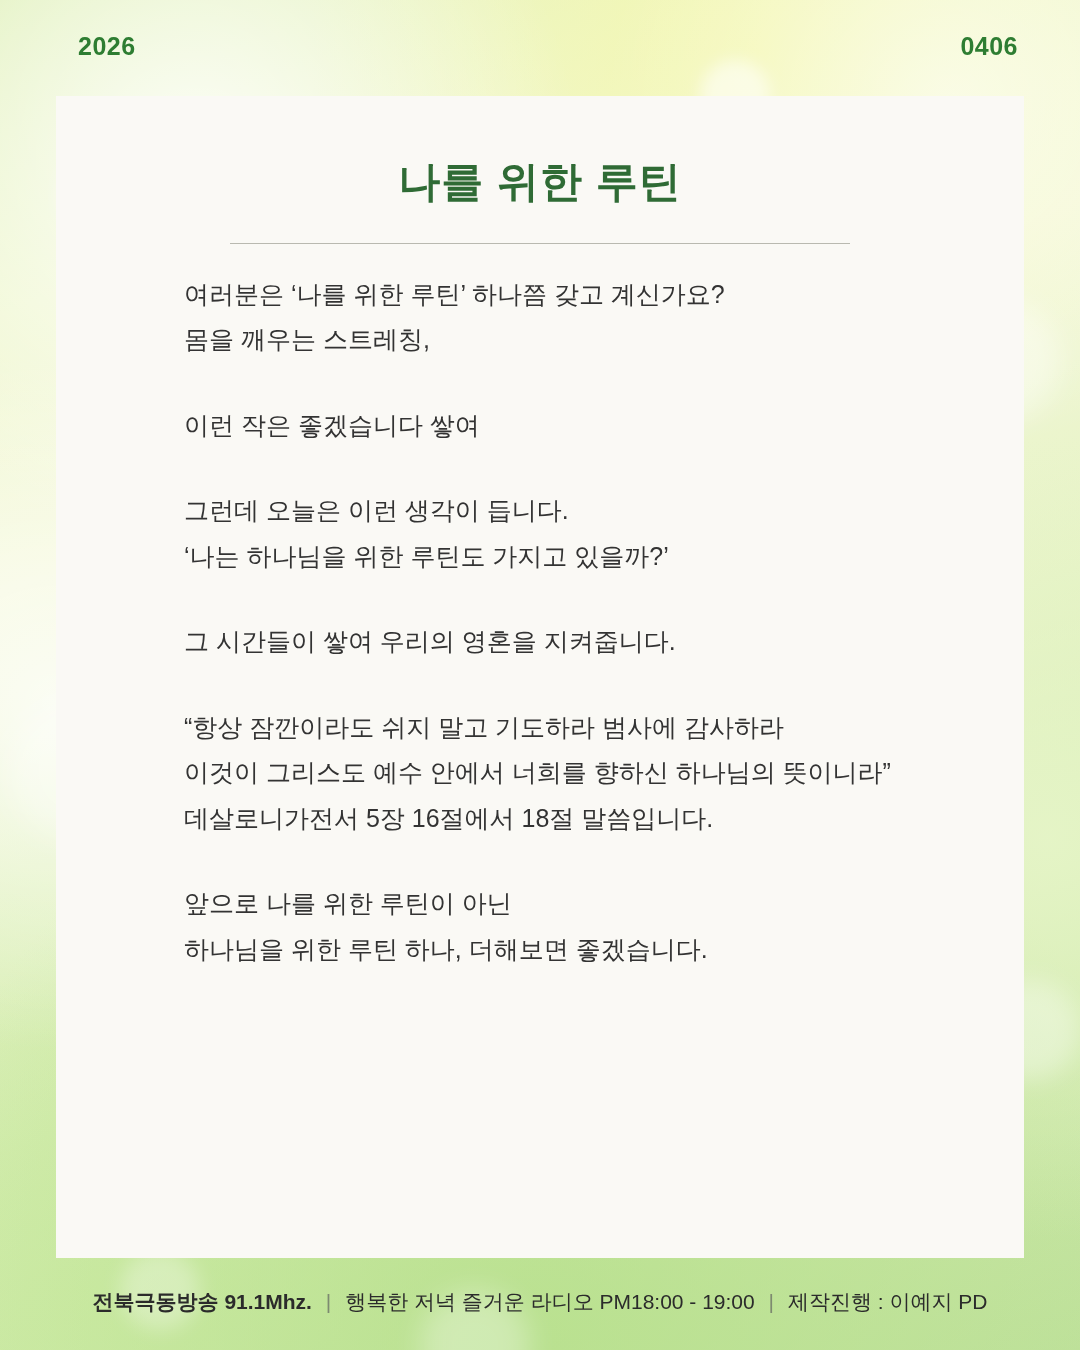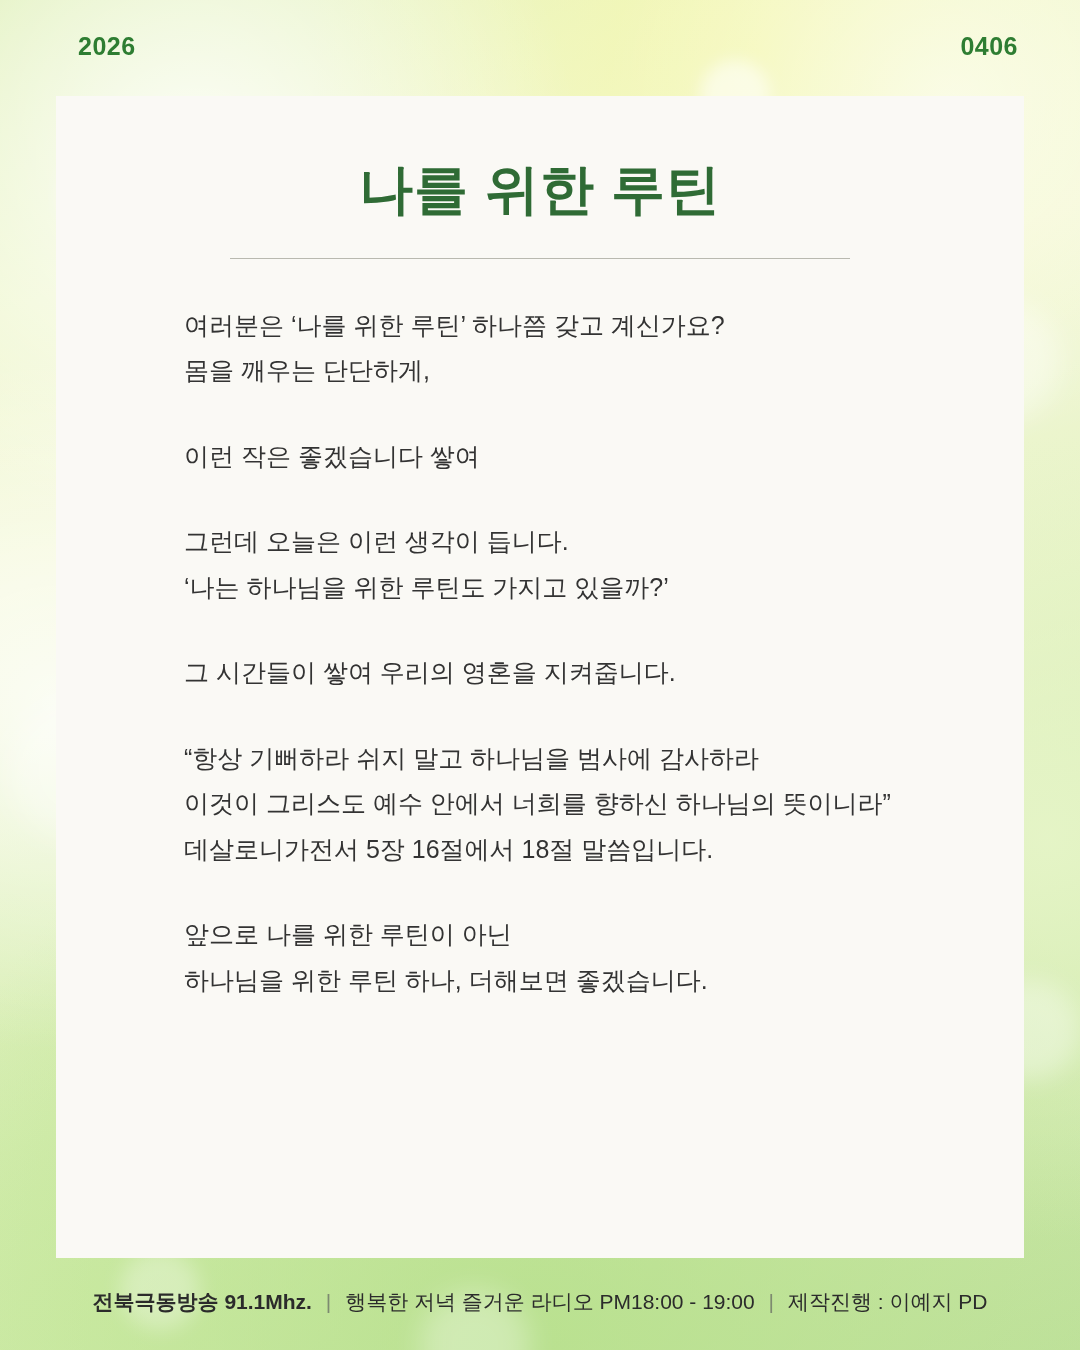--- a/index.html
+++ b/index.html
@@ -61,37 +61,37 @@
     top: 96px;
     width: 968px;
     height: 1162px;
     box-sizing: border-box;
     background: #faf9f5;
     padding: 54px 72px 40px 72px;
   }
 
   .card-title {
     text-align: center;
-    font-size: 54px;
+    font-size: 42px;
     font-weight: bold;
     color: #2f6b35;
     letter-spacing: 1px;
     margin: 6px 0 0 0;
     line-height: 1.25;
   }
 
   .divider {
     width: 620px;
     height: 1px;
     background: #b9b9b0;
     margin: 34px auto 0 auto;
   }
 
   .body-text {
-    margin-top: 44px;
+    margin-top: 28px;
     padding-left: 56px;
     padding-right: 20px;
     color: #2f2f2f;
   }
 
   .para {
     margin: 0 0 40px 0;
   }
   .para:last-child { margin-bottom: 0; }
 
@@ -138,34 +138,34 @@
 
   <div class="card">
 
     <h1 class="card-title">나를 위한 루틴</h1>
 
     <div class="divider"></div>
 
     <div class="body-text" id="body-text">
         <div class="para">
           <div class="line">여러분은 ‘나를 위한 루틴’ 하나쯤 갖고 계신가요?</div>
-          <div class="line">몸을 깨우는 단단하게,</div>
+          <div class="line">몸을 깨우는 스트레칭,</div>
         </div>
         <div class="para">
           <div class="line">이런 작은 좋겠습니다 쌓여</div>
         </div>
         <div class="para">
           <div class="line">그런데 오늘은 이런 생각이 듭니다.</div>
           <div class="line">‘나는 하나님을 위한 루틴도 가지고 있을까?’</div>
         </div>
         <div class="para">
           <div class="line">그 시간들이 쌓여 우리의 영혼을 지켜줍니다.</div>
         </div>
         <div class="para">
-          <div class="line">“항상 기뻐하라 쉬지 말고 하나님을 범사에 감사하라</div>
+          <div class="line">“항상 잠깐이라도 쉬지 말고 기도하라 범사에 감사하라</div>
           <div class="line">이것이 그리스도 예수 안에서 너희를 향하신 하나님의 뜻이니라”</div>
           <div class="line">데살로니가전서 5장 16절에서 18절 말씀입니다.</div>
         </div>
         <div class="para">
           <div class="line">앞으로 나를 위한 루틴이 아닌</div>
           <div class="line">하나님을 위한 루틴 하나, 더해보면 좋겠습니다.</div>
         </div>
       </div>
 
   </div>

